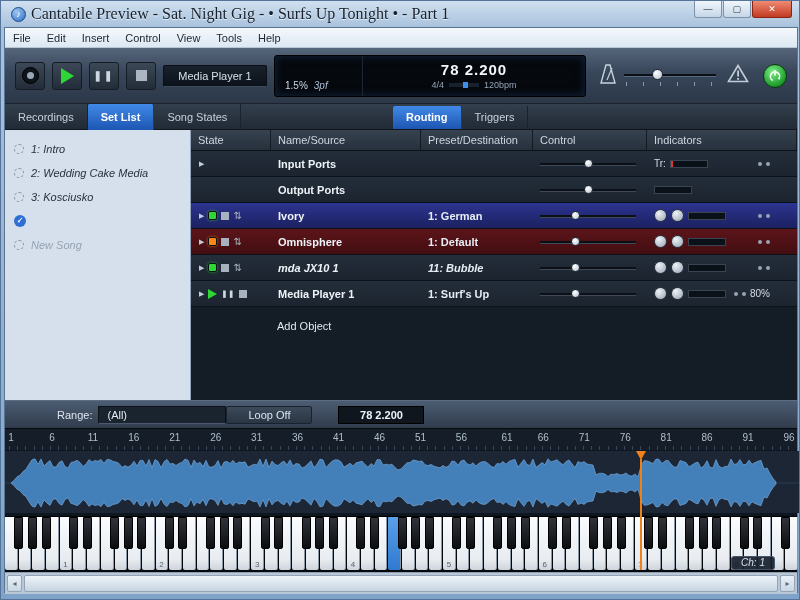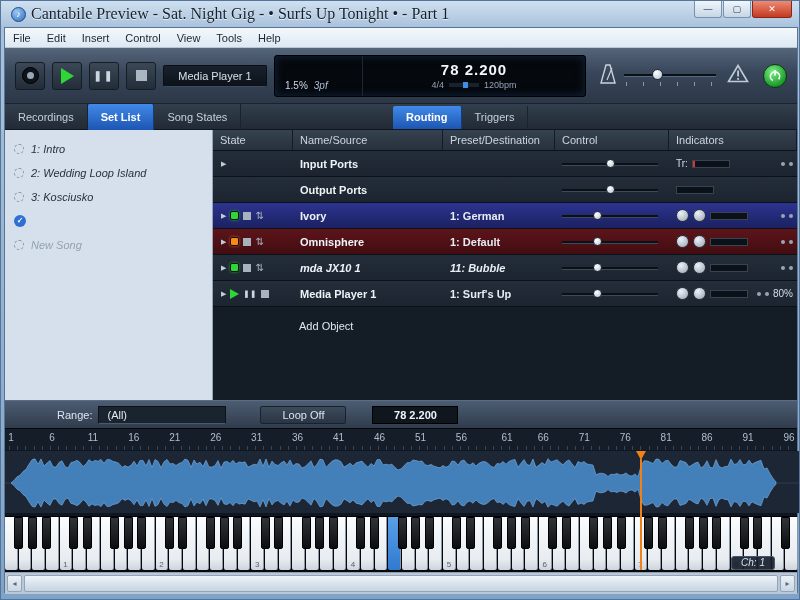--- a/index.html
+++ b/index.html
@@ -84,33 +84,33 @@
   .sticon{width:8px;height:8px;background:#a8b2be;flex:none;}
   .midiic{color:#aab6c2;font-size:10px;}
   .playic{width:0;height:0;border-left:9px solid #2ed636;border-top:5px solid transparent;border-bottom:5px solid transparent;}
   .pauseic{color:#cfd8e2;font-size:7px;font-weight:bold;letter-spacing:1px;}
   .name{font-size:11px;font-weight:bold;color:#eef3f8;}
   .preset{font-size:11px;font-weight:bold;color:#e6edf4;}
   .hslider{position:relative;width:96px;height:14px;}
   .hslider::before{content:'';position:absolute;left:0;right:0;top:6px;height:2px;background:#0a1016;box-shadow:0 1px 0 #3e4a58;}
   .hslider .thumb{position:absolute;top:2px;width:9px;height:9px;margin-left:-4px;border-radius:50%;
     background:radial-gradient(circle at 35% 30%,#fff,#b8c4d2);border:1px solid #28323e;}
-  .inds{display:flex;align-items:center;gap:4px;padding-right:4px;}
+  .inds{display:flex;align-items:center;gap:4px;padding-right:27px;}
   .knob{width:13px;height:13px;border-radius:50%;background:radial-gradient(circle at 35% 30%,#eef2f7,#95a1b0);border:1px solid #2c3642;flex:none;}
   .gauge{width:38px;height:8px;background:#0b1119;border:1px solid #3a4450;flex:none;}
   .gauge.red{box-shadow:inset 2px 0 0 #e03232;}
   .spacer{flex:1;}
   .dot{width:4px;height:4px;border-radius:50%;background:#98a4b2;flex:none;}
   .extra,.trlbl{font-size:10px;color:#d2dbe6;}
   .addobj{margin:13px 0 0 86px;font-size:11px;color:#dfe7f0;}
   
   .bottombar{height:28px;background:linear-gradient(#4c5c72,#303c4c);border-top:1px solid #5c6c82;display:flex;align-items:center;flex:none;}
   .bb-lbl{font-size:11px;color:#dce4ee;margin-left:8px;padding-left:44px;}
   .rangebox{width:128px;height:18px;background:#1a242f;border:1px solid #0c1218;border-bottom-color:#4a596c;color:#e2eaf2;font-size:11px;line-height:16px;padding-left:8px;margin-left:6px;}
-  .loopbtn{width:86px;height:18px;background:linear-gradient(#3c4a5a,#2a3544);border:1px solid #18222e;color:#dae3ed;font-size:11px;text-align:center;line-height:16px;margin-left:34px;border-radius:2px;}
+  .loopbtn{width:86px;height:18px;background:linear-gradient(#3c4a5a,#2a3544);border:1px solid #18222e;color:#dae3ed;font-size:11px;text-align:center;line-height:16px;border-radius:2px;}
   .posbox{width:86px;height:18px;background:#10161e;border:1px solid #000;color:#eef4fa;font-size:11px;font-weight:bold;text-align:center;line-height:16px;margin-left:26px;}
   
   .ruler{height:22px;background:#141d28;border-top:1px solid #05080c;position:relative;flex:none;}
   .rtick{position:absolute;top:3px;transform:translateX(-50%);font-size:10px;color:#b2bfcd;}
   .rminor{position:absolute;left:4px;right:4px;bottom:0;height:4px;background:repeating-linear-gradient(90deg,#38455a 0 1px,transparent 1px 8.2px);}
   
   .wave{height:66px;background:#0e1622;position:relative;flex:none;}
   .wave svg{position:absolute;inset:0;}
   
   .keys{height:56px;background:#05080c;position:relative;border-top:1px solid #000;flex:none;}
@@ -229,21 +229,21 @@
     </div>
 
     <div class="main">
       <div class="setlist" id="setlist">
           <div class="sl-item">
             <span class="sl-ic"></span>
             <span>1: Intro</span>
           </div>
           <div class="sl-item">
             <span class="sl-ic"></span>
-            <span>2: Wedding Loop Island</span>
+            <span>2: Wedding Cake Media</span>
           </div>
           <div class="sl-item">
             <span class="sl-ic"></span>
             <span>3: Kosciusko</span>
           </div>
           <div class="sl-item sel">
             <span class="sl-ic chk">✓</span>
           </div>
           <div class="sl-item dim">
             <span class="sl-ic"></span>

